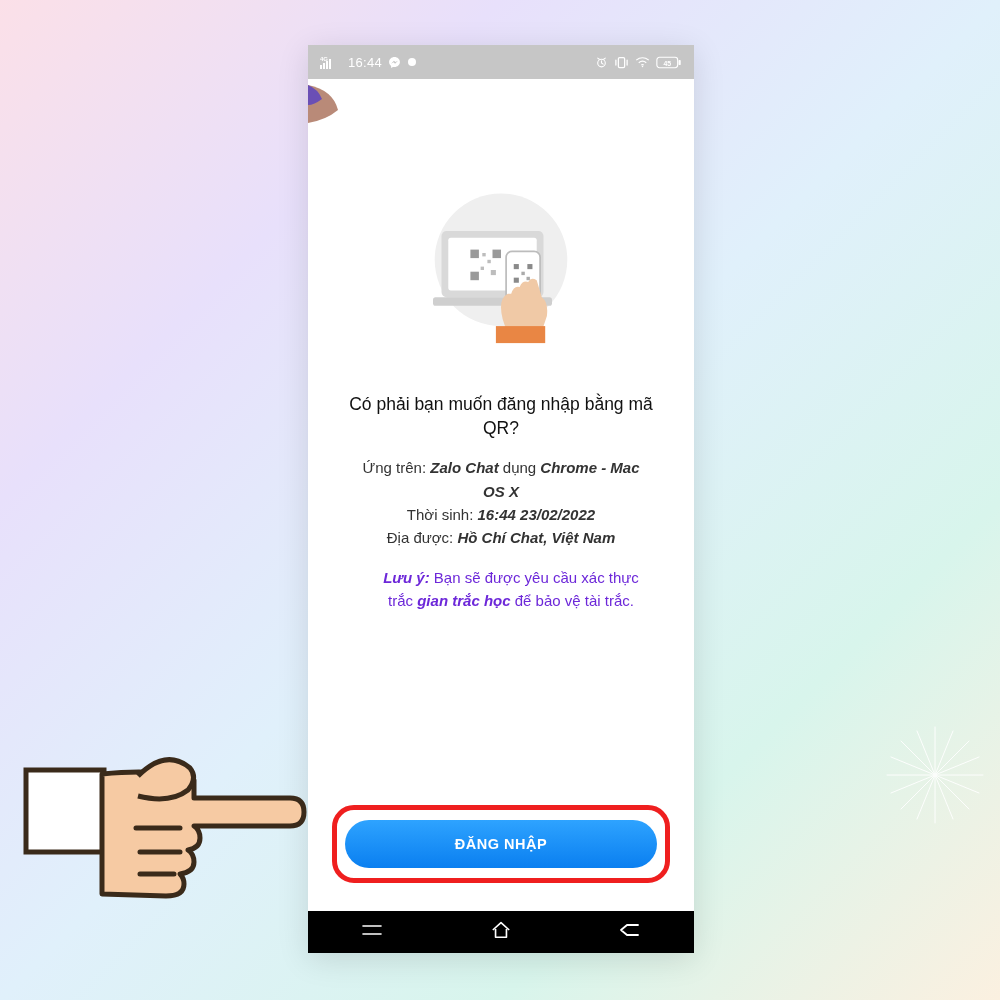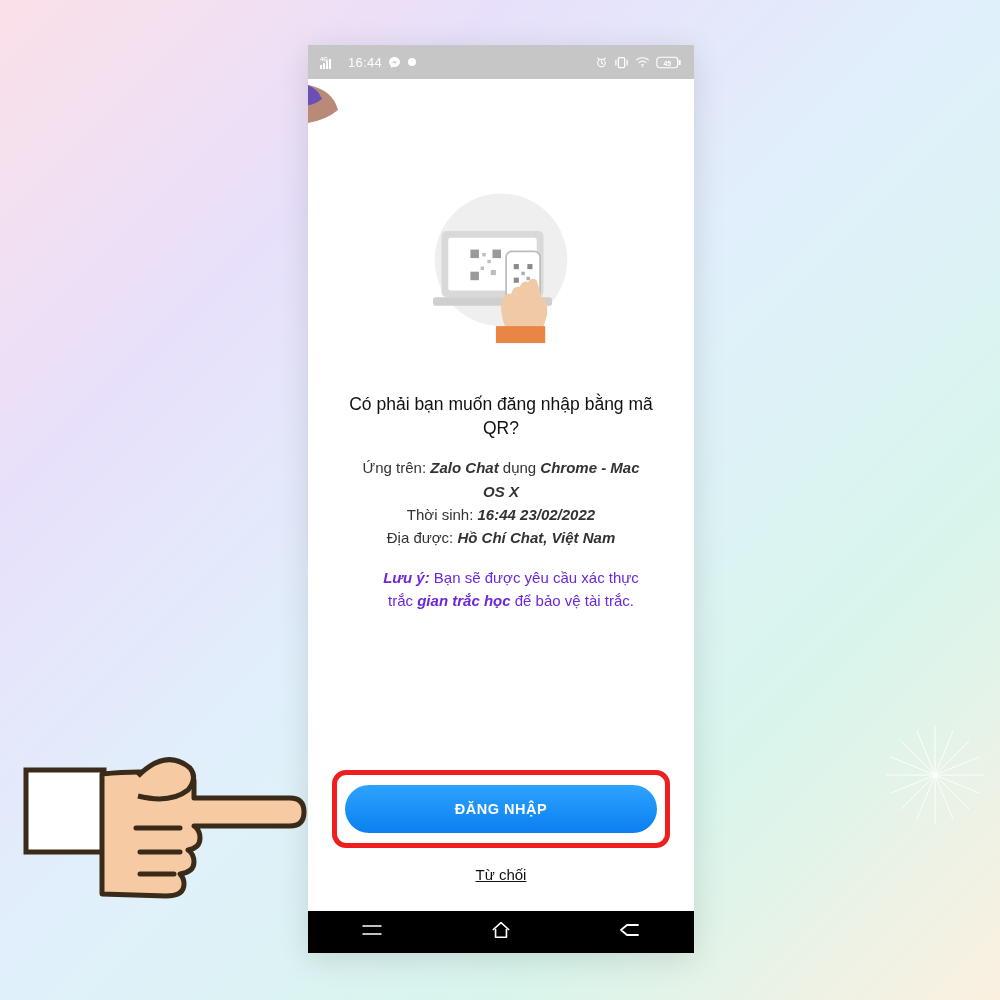--- a/index.html
+++ b/index.html
@@ -58,21 +58,21 @@
   .title { font-size: 17.5px; font-weight: 500; line-height: 1.35; color: #111; margin-top: 6px; }
   .info { font-size: 15px; line-height: 1.55; color: #333; margin-top: 16px; }
   .bold { font-weight: 700; font-style: italic; }
   .note { font-size: 15px; line-height: 1.5; color: #6d28d9; margin-top: 18px; margin-left: 20px; }
 
   .spacer { flex: 1; }
 
   .actions { width: 100%; padding-bottom: 10px; }
   .highlight-box {
     border: 5px solid #ef1f1f;
-    border-radius: 14px;
+    border-radius: 22px;
     padding: 10px 8px;
     margin-bottom: 18px;
   }
   .login-btn {
     width: 100%;
     height: 48px;
     border: none;
     border-radius: 24px;
     background: linear-gradient(180deg, #2ea3ff 0%, #0a7ff0 100%);
     color: #fff;
@@ -245,23 +245,20 @@
     </div>
 
     <div class="spacer"></div>
 
     <div class="actions">
       <div class="highlight-box">
         <button class="login-btn">
           <span>ĐĂNG NHẬP</span>
         </button>
       </div>
-      <a class="decline">
-        <span>Từ chối</span>
-      </a>
     </div>
   </div>
 
   <div class="navbar">
     <div class="nav-btn">
       <span>
         <svg width="22" height="14" viewBox="0 0 22 14" stroke="#fff" stroke-width="1.6" fill="none" stroke-linecap="round">
           <line x1="2" y1="3" x2="20" y2="3"></line>
           <line x1="2" y1="11" x2="20" y2="11"></line>
         </svg>

